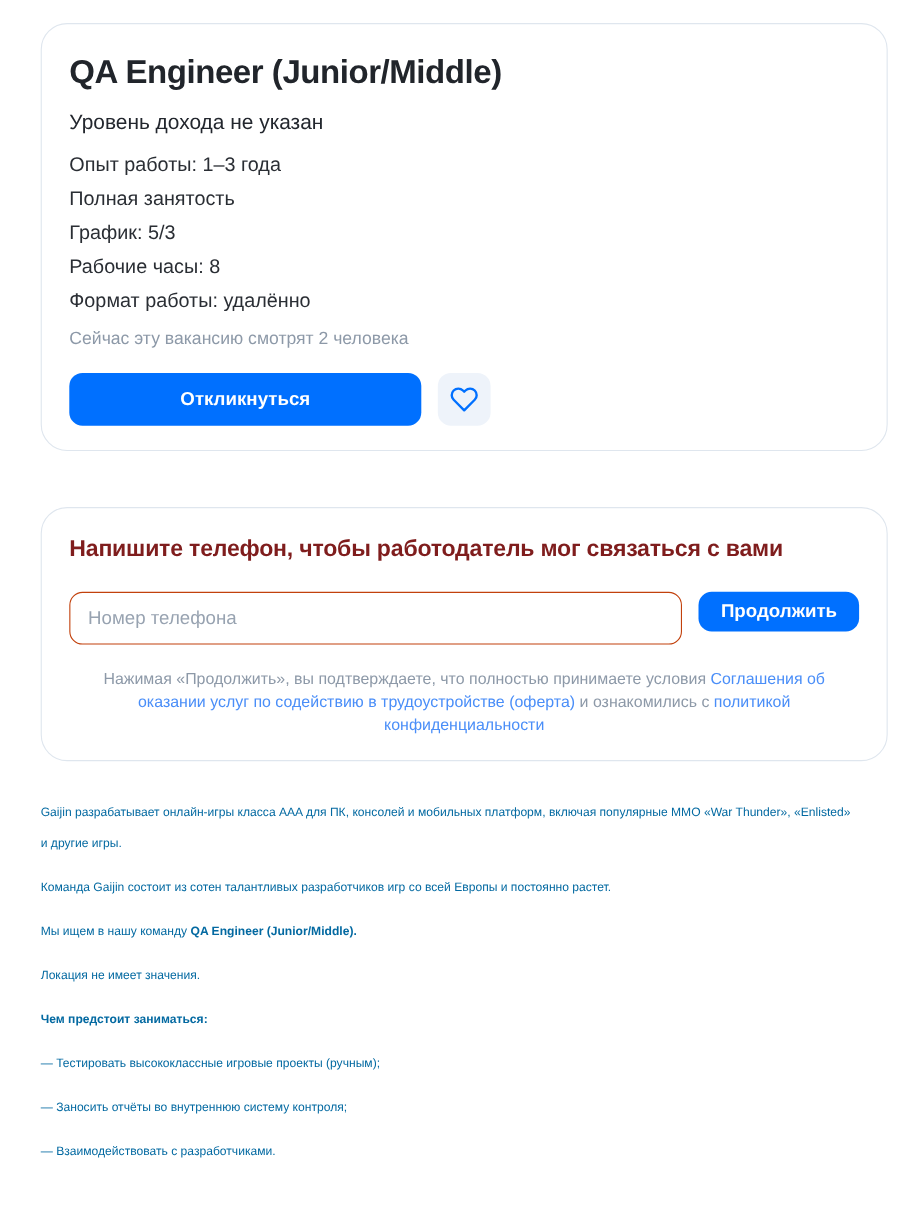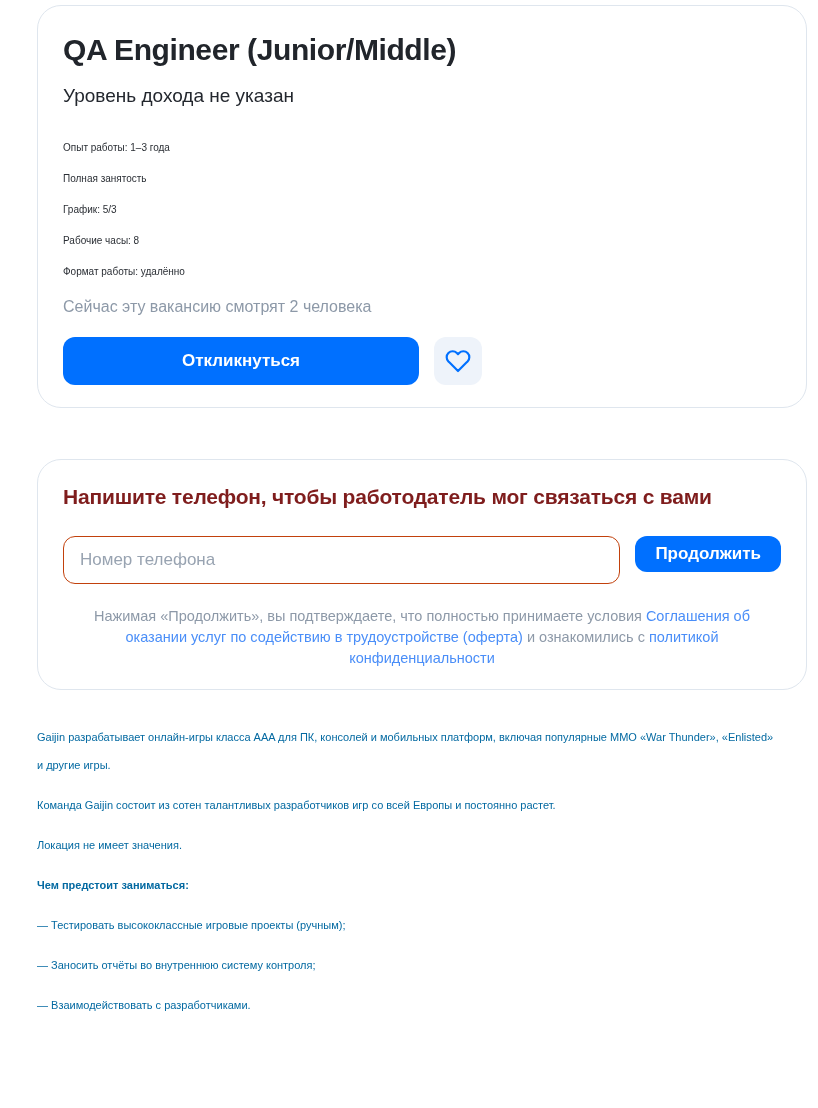--- a/index.html
+++ b/index.html
@@ -3,59 +3,59 @@
 <meta charset="utf-8">
 <style>
   * { box-sizing: border-box; }
   html, body { margin: 0; padding: 0; background: #ffffff; }
   body {
     width: 818px; height: 1108px; overflow: hidden;
     font-family: "Liberation Sans", sans-serif;
     color: #23272e;
     -webkit-font-smoothing: antialiased;
   }
-  .page { padding: 5px 11px 0 37px; width: 818px; }
+  .page { padding: 21px 11px 0 37px; width: 818px; }
 
   
   .card {
     width: 770px;
     border: 1px solid #dfe6ee;
     border-radius: 24px;
     background: #ffffff;
   }
   .vacancy-card { padding: 26px 25px 22px 25px; }
   .contact-card { margin-top: 51px; padding: 24px 25px 20px 25px; }
 
   
   .vacancy-title {
     margin: 0 0 16px 0;
     font-size: 30px; line-height: 36px;
     font-weight: bold; letter-spacing: -0.4px;
     color: #21252b;
   }
   .salary {
     font-size: 19px; line-height: 24px;
-    margin-bottom: 24px;
+    margin-bottom: 10px;
     color: #23272e;
   }
-  .detail-row { font-size: 10px; line-height: 31px; color: #2a2e34; }
+  .detail-row { font-size: 18px; line-height: 31px; color: #2a2e34; }
   .viewers {
     margin-top: 4px;
     font-size: 16px; line-height: 31px;
     color: #8d99a8;
   }
   .actions { margin-top: 15px; display: flex; align-items: center; gap: 15px; }
   .btn {
     border: none; cursor: pointer;
     font-family: "Liberation Sans", sans-serif;
     font-weight: bold; font-size: 17px;
     border-radius: 12px;
   }
   .btn-apply {
-    width: 356px; height: 48px;
+    width: 320px; height: 48px;
     background: #0070ff; color: #ffffff;
   }
   .btn-fav {
     width: 48px; height: 48px;
     background: #eef3fa;
     display: flex; align-items: center; justify-content: center;
     padding: 0;
   }
   .btn-fav svg { display: block; }
 
@@ -135,20 +135,21 @@
       <input type="text" class="phone-input" placeholder="Номер телефона" style="">
       <button class="btn btn-continue">Продолжить</button>
     </div>
 
     <p class="legal"><span>Нажимая «Продолжить», вы подтверждаете, что полностью принимаете условия </span><a>Соглашения об оказании услуг по содействию в трудоустройстве (оферта)</a><span> и ознакомились с </span><a>политикой конфиденциальности</a></p>
   </section>
 
   <section class="description">
     <p>Gaijin разрабатывает онлайн-игры класса AAA для ПК, консолей и мобильных платформ, включая популярные MMO «War Thunder», «Enlisted» и другие игры.</p>
     <p>Команда Gaijin состоит из сотен талантливых разработчиков игр со всей Европы и постоянно растет.</p>
+    <p><span>Мы ищем в нашу команду </span><b>QA Engineer (Junior/Middle).</b></p>
     <p>Локация не имеет значения.</p>
 
     <p class="head">Чем предстоит заниматься:</p>
     <p>— Тестировать высококлассные игровые проекты (ручным);</p>
     <p>— Заносить отчёты во внутреннюю систему контроля;</p>
     <p>— Взаимодействовать с разработчиками.</p>
 
   </section>
 
 </div>

